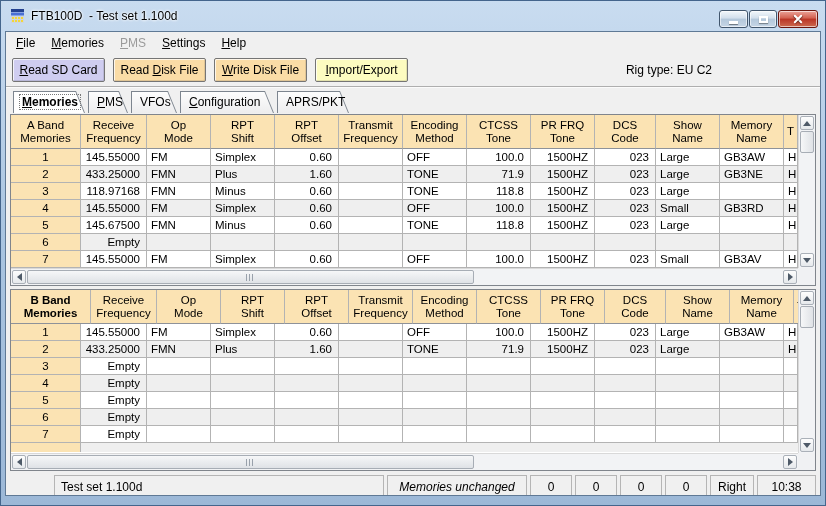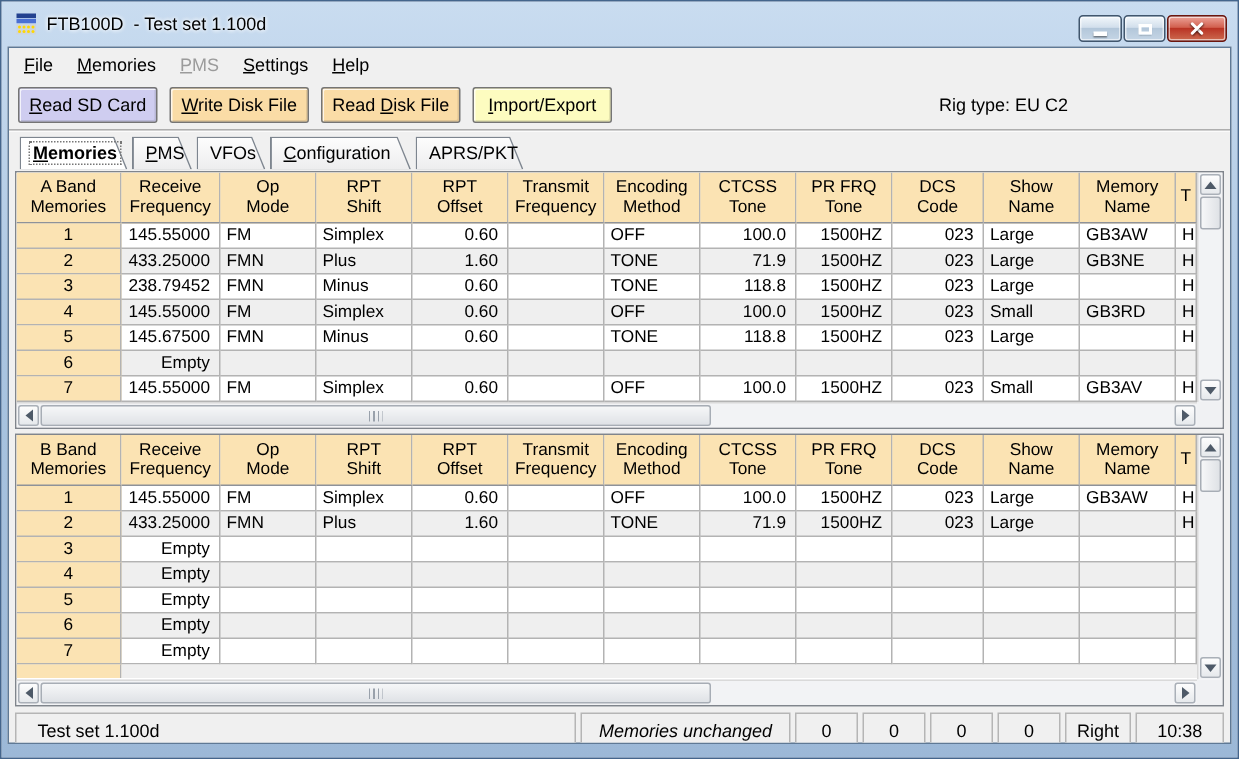--- a/index.html
+++ b/index.html
@@ -85,21 +85,21 @@
   .vthumb { flex:none; height:22px; box-sizing:border-box; border:1px solid #a7adb5; border-radius:2px;
             background:linear-gradient(90deg,#f6f7f8,#dfe2e6); }
   .hthumb { flex:none; width:57%; box-sizing:border-box; border:1px solid #a7adb5; border-radius:2px;
             background:linear-gradient(#f6f7f8,#dfe2e6); display:flex; align-items:center; justify-content:center; }
   .grip { width:9px; height:7px; background:repeating-linear-gradient(90deg,#99a1ab 0 1px,transparent 1px 3px); }
   .vspace,.hspace { flex:1; }
   
   .statusbar { height:23px; margin:4px 4px 0 4px; display:flex; gap:3px; font-size:12px; }
   .sb-panel { box-sizing:border-box; border:1px solid #b5b5b5; background:#f0f0f0;
               display:flex; align-items:center; justify-content:center; white-space:nowrap; }
-  .sb-panel.first { flex:1; justify-content:flex-start; padding-left:14px; }
+  .sb-panel.first { flex:1; justify-content:flex-start; padding-left:6px;margin-left:44px; }
 </style>
 </head>
 <body>
 
 <div class="window">
   <div class="titlebar">
     <svg class="app-icon" viewBox="0 0 16 16">
       <rect x="1" y="1" width="13" height="3" fill="#23418f"></rect>
       <rect x="1" y="4.5" width="13" height="3" fill="#4a6fd4"></rect>
       <rect x="1" y="8" width="13" height="7" fill="#cdd4de"></rect>
@@ -133,22 +133,22 @@
     <div class="menubar" id="menubar">
         <div class="menu-item"><u>F</u>ile</div>
         <div class="menu-item"><u>M</u>emories</div>
         <div class="menu-item disabled"><u>P</u>MS</div>
         <div class="menu-item"><u>S</u>ettings</div>
         <div class="menu-item"><u>H</u>elp</div>
       </div>
 
     <div class="toolbar" id="toolbar">
       <button class="tb-btn tone-lavender"><u>R</u>ead SD Card</button>
+        <button class="tb-btn tone-tan">Read <u>D</u>isk File</button>
         <button class="tb-btn tone-tan"><u>W</u>rite Disk File</button>
-        <button class="tb-btn tone-tan">Read <u>D</u>isk File</button>
         <button class="tb-btn tone-yellow"><u>I</u>mport/Export</button>
         <span class="rig" id="rig">Rig type: EU C2</span>
     </div>
 
     <div class="tabstrip" id="tabstrip">
         <div class="tab active" style="width: 72px;"><span class="shape"></span><span class="shape-in"></span><span class="lbl"><u>M</u>emories</span></div>
         <div class="tab" style="width: 40px;"><span class="shape"></span><span class="shape-in"></span><span class="lbl"><u>P</u>MS</span></div>
         <div class="tab" style="width: 46px;"><span class="shape"></span><span class="shape-in"></span><span class="lbl">VFOs</span></div>
         <div class="tab" style="width: 94px;"><span class="shape"></span><span class="shape-in"></span><span class="lbl"><u>C</u>onfiguration</span></div>
         <div class="tab" style="width: 72px;"><span class="shape"></span><span class="shape-in"></span><span class="lbl">APRS/PKT</span></div>
@@ -208,21 +208,21 @@
             <div class="cell" style="width: 64px;">TONE</div>
             <div class="cell r" style="width: 64px;">71.9</div>
             <div class="cell r" style="width: 64px;">1500HZ</div>
             <div class="cell r" style="width: 61px;">023</div>
             <div class="cell" style="width: 64px;">Large</div>
             <div class="cell" style="width: 64px;">GB3NE</div>
             <div class="cell" style="width: 14px;">H</div>
           </div>
           <div class="trow">
             <div class="cell num" style="width: 70px;">3</div>
-            <div class="cell r" style="width: 66px;">238.79452</div>
+            <div class="cell r" style="width: 66px;">118.97168</div>
             <div class="cell" style="width: 64px;">FMN</div>
             <div class="cell" style="width: 64px;">Minus</div>
             <div class="cell r" style="width: 64px;">0.60</div>
             <div class="cell" style="width: 64px;"></div>
             <div class="cell" style="width: 64px;">TONE</div>
             <div class="cell r" style="width: 64px;">118.8</div>
             <div class="cell r" style="width: 64px;">1500HZ</div>
             <div class="cell r" style="width: 61px;">023</div>
             <div class="cell" style="width: 64px;">Large</div>
             <div class="cell" style="width: 64px;"></div>
@@ -309,21 +309,21 @@
           <div class="hspace"></div>
           <div class="sbtn">
             <span class="tri tri-right"></span>
           </div>
         </div>
         <div class="corner"></div>
       </div>
     <div class="table-frame" id="table-b">
         <div class="grid">
           <div class="trow header">
-            <div class="cell" style="width: 70px;">B Band
+            <div class="cell" style="width: 80px; font-weight: bold;">B Band
 Memories</div>
             <div class="cell" style="width: 66px;">Receive
 Frequency</div>
             <div class="cell" style="width: 64px;">Op
 Mode</div>
             <div class="cell" style="width: 64px;">RPT
 Shift</div>
             <div class="cell" style="width: 64px;">RPT
 Offset</div>
             <div class="cell" style="width: 64px;">Transmit

